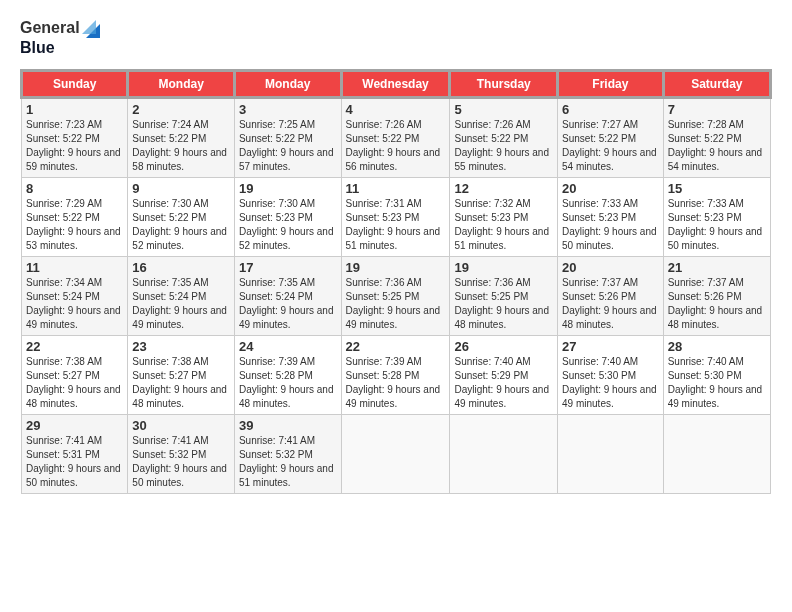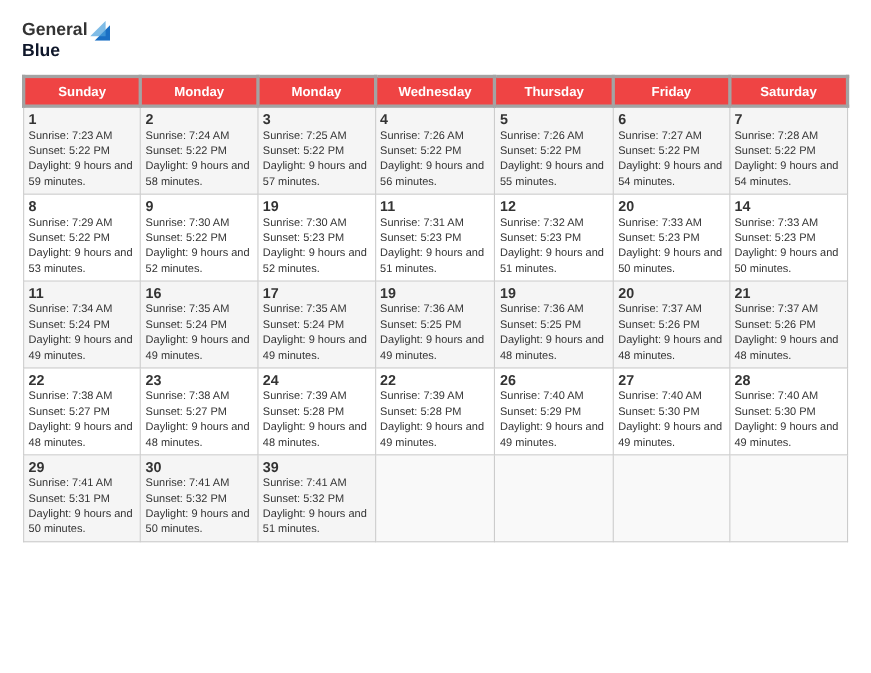--- a/index.html
+++ b/index.html
@@ -162,21 +162,21 @@
         </td>
           <td>
           <span class="day-number">12</span>
           <div class="day-detail">Sunrise: 7:32 AM<br>Sunset: 5:23 PM<br>Daylight: 9 hours and 51 minutes.</div>
         </td>
           <td>
           <span class="day-number">20</span>
           <div class="day-detail">Sunrise: 7:33 AM<br>Sunset: 5:23 PM<br>Daylight: 9 hours and 50 minutes.</div>
         </td>
           <td>
-          <span class="day-number">14</span>
+          <span class="day-number">15</span>
           <div class="day-detail">Sunrise: 7:33 AM<br>Sunset: 5:23 PM<br>Daylight: 9 hours and 50 minutes.</div>
         </td>
         </tr>
         <tr>
           <td>
           <span class="day-number">11</span>
           <div class="day-detail">Sunrise: 7:34 AM<br>Sunset: 5:24 PM<br>Daylight: 9 hours and 49 minutes.</div>
         </td>
           <td>
           <span class="day-number">16</span>

